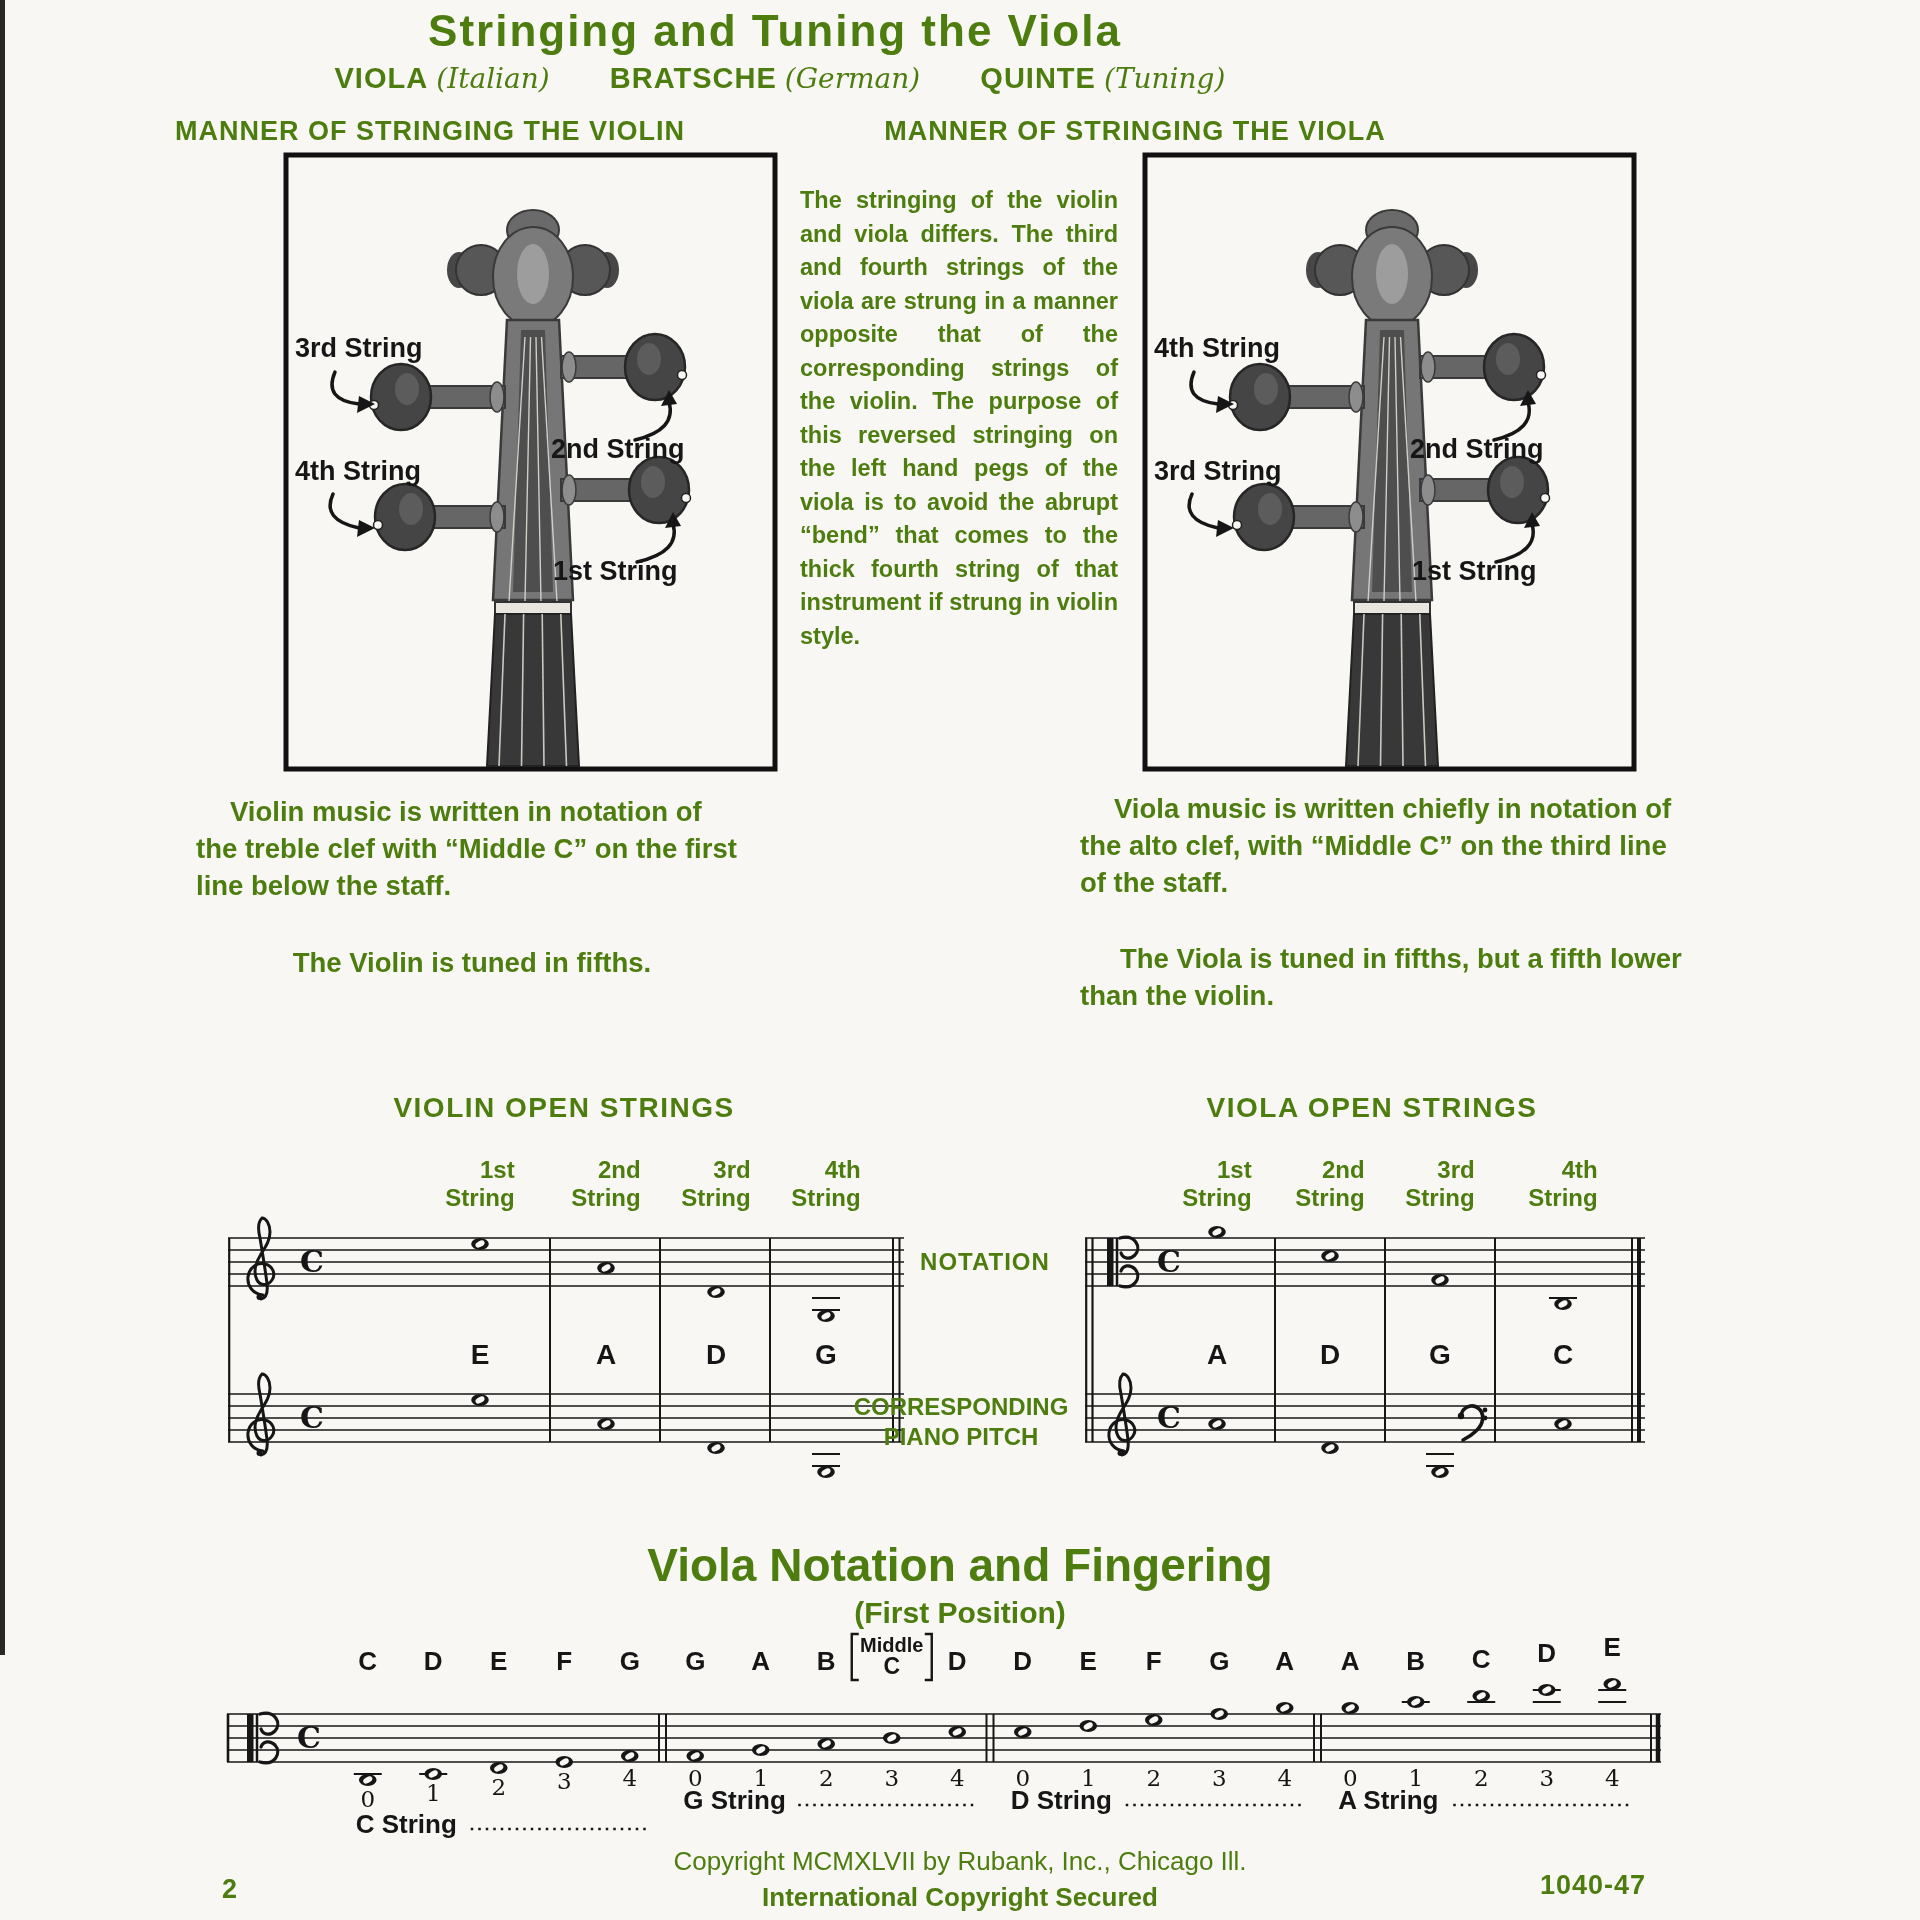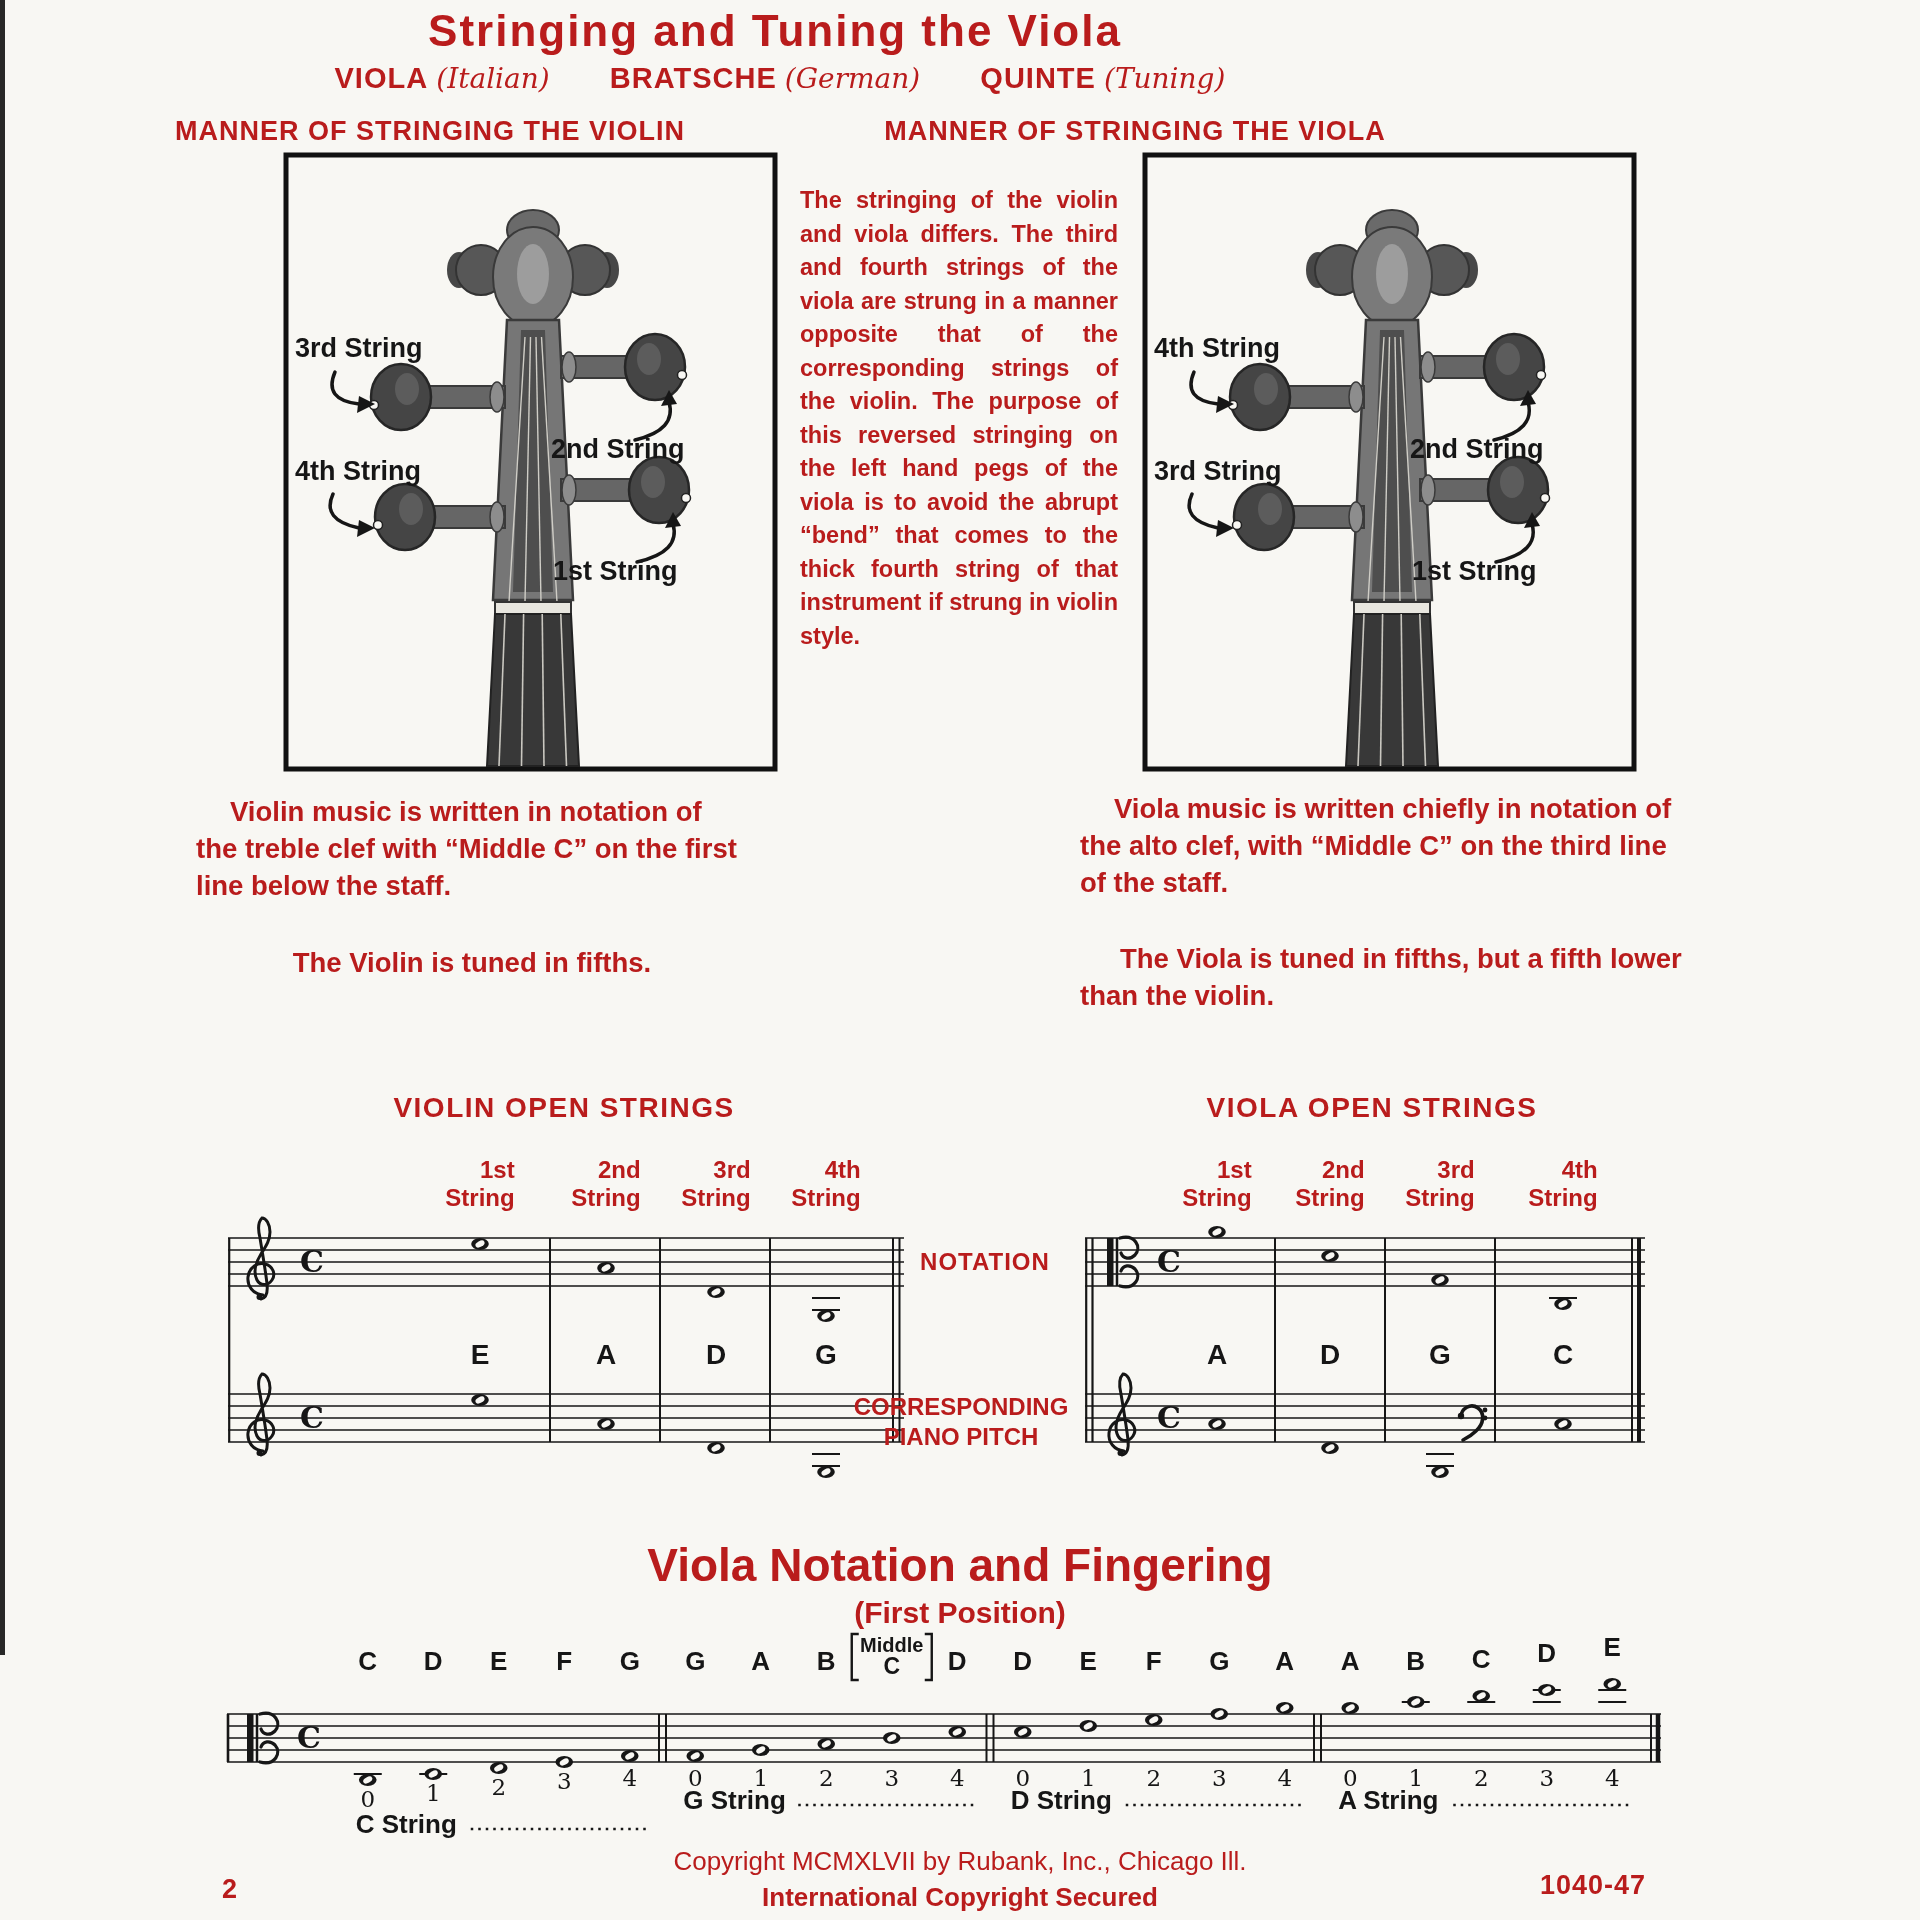--- a/index.html
+++ b/index.html
@@ -1,17 +1,17 @@
 <!DOCTYPE html>
 <html><head>
 <meta charset="utf-8">
 <style>
   html,body{margin:0;padding:0;background:#d8d6d0;}
   #page{position:relative;width:1920px;height:1920px;background:#f8f7f3;
-        font-family:"Liberation Sans",sans-serif;color:#b91c1c;overflow:hidden;}
+        font-family:"Liberation Sans",sans-serif;color:#4d7c0f;overflow:hidden;}
   .abs{position:absolute;}
   .ctr{text-align:center;}
   #scan-edge{left:0;top:0;width:5px;height:1655px;background:#111;opacity:.9;}
   #page-title{left:180px;top:6px;width:1190px;font-size:44px;font-weight:bold;letter-spacing:2px;}
   #languages{left:180px;top:62px;width:1200px;font-size:29px;}
   .lang{margin:0 26px;white-space:nowrap;}
   .lang b{font-weight:bold;letter-spacing:1px;text-align:right;}
   .lang i{font-family:"DejaVu Serif",serif;font-style:italic;font-size:28px;}
   .panel-heading{top:116px;font-size:27px;font-weight:bold;letter-spacing:1px;white-space:nowrap;}
   #violin-heading{left:155px;width:550px;}

